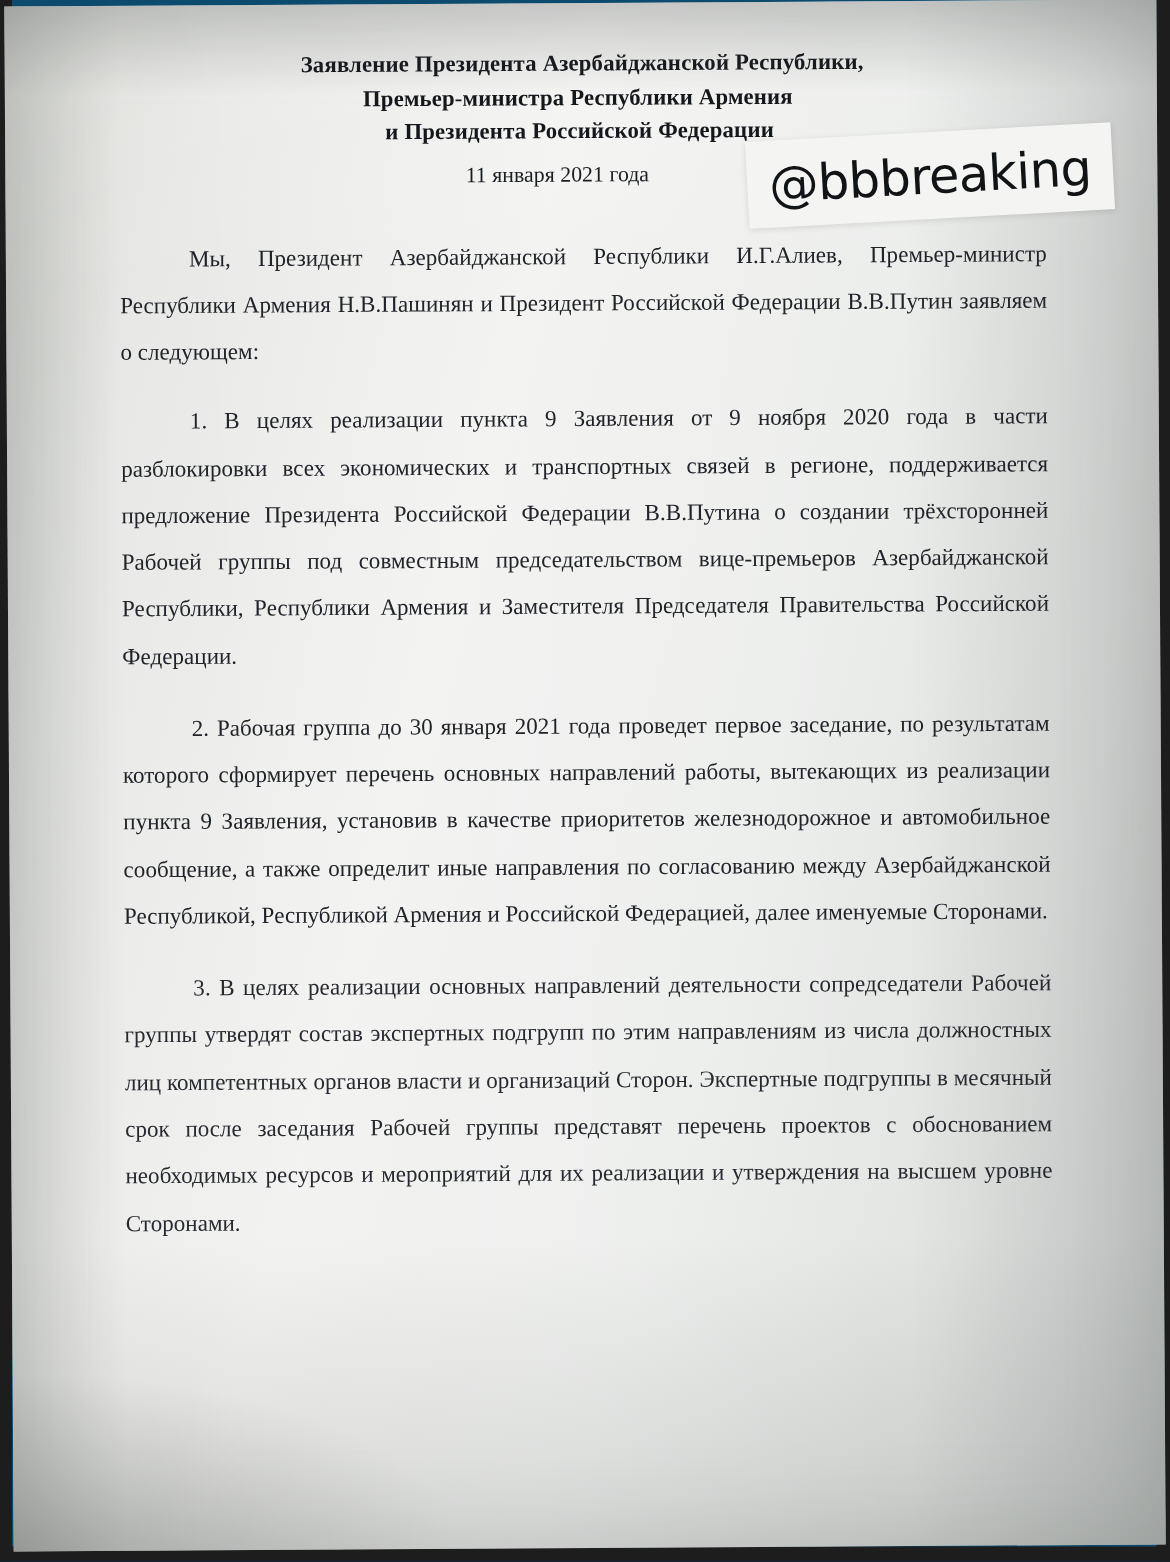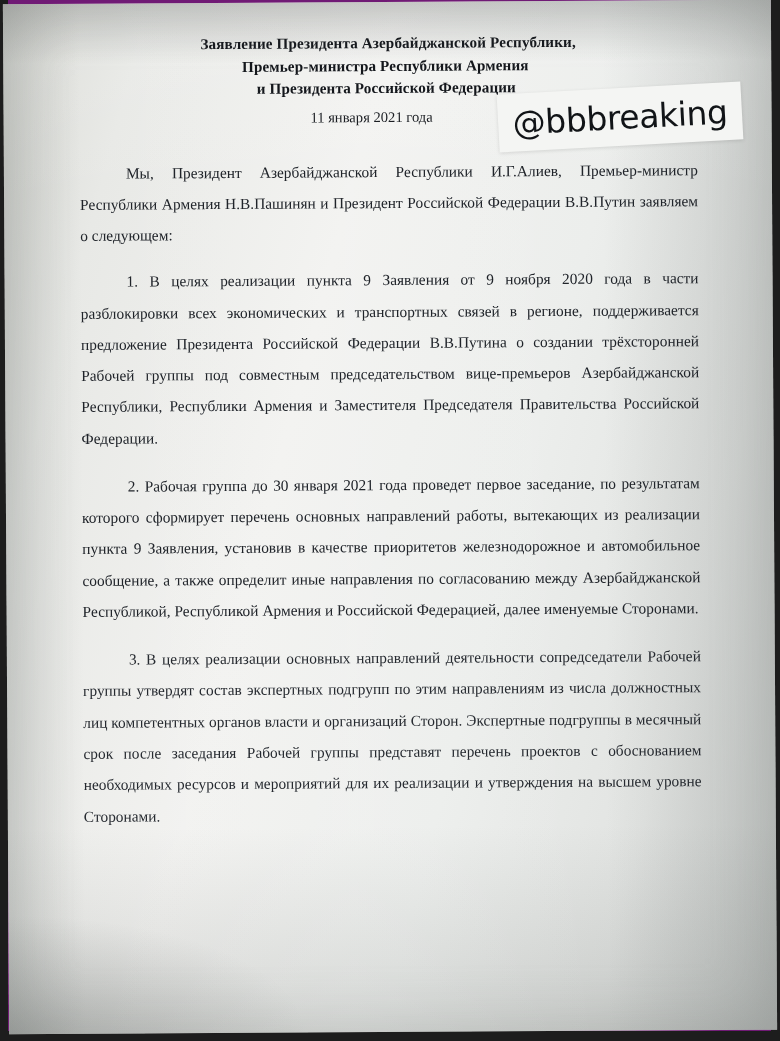--- a/index.html
+++ b/index.html
@@ -12,21 +12,21 @@
     width: 780px;
     height: 1041px;
     overflow: hidden;
     font-family: "Liberation Serif", serif;
   }
 
   #page {
     position: relative;
     width: 780px;
     height: 1041px;
-    background: #701a75;
+    background: #0c4a6e;
   }
 
   
   .sheet {
     position: absolute;
     left: 6px;
     top: 2px;
     width: 768px;
     height: 1030px;
     background:

